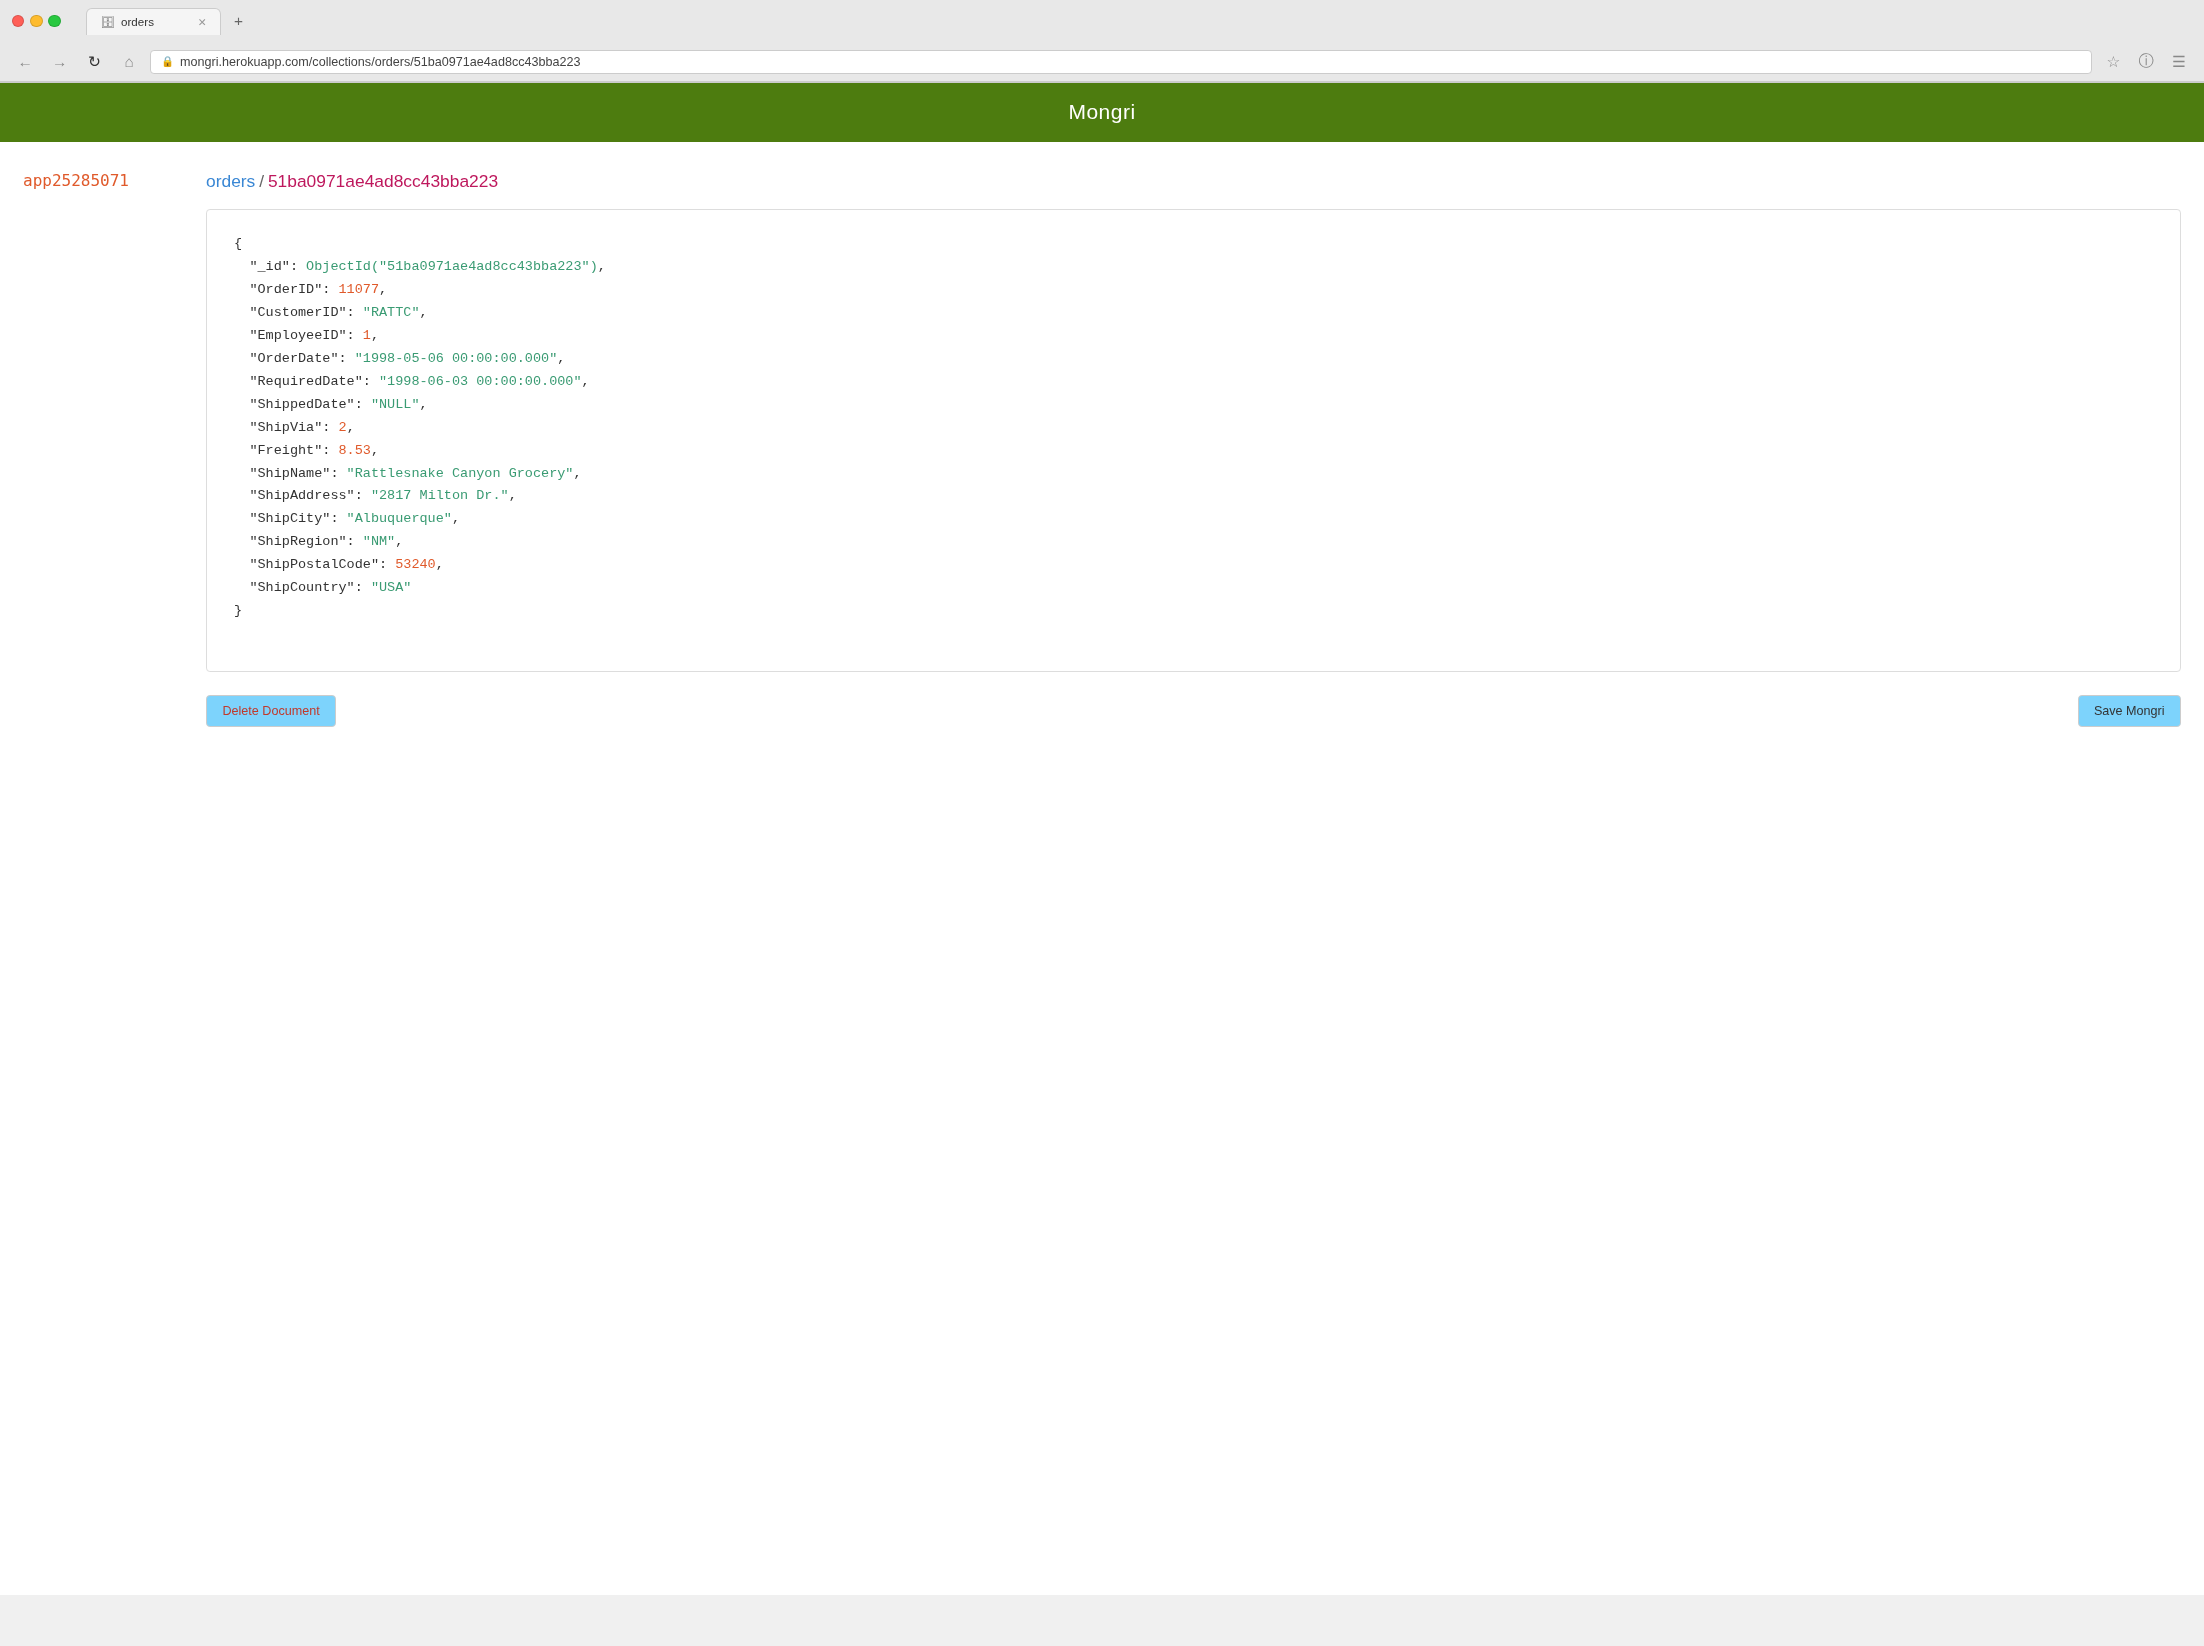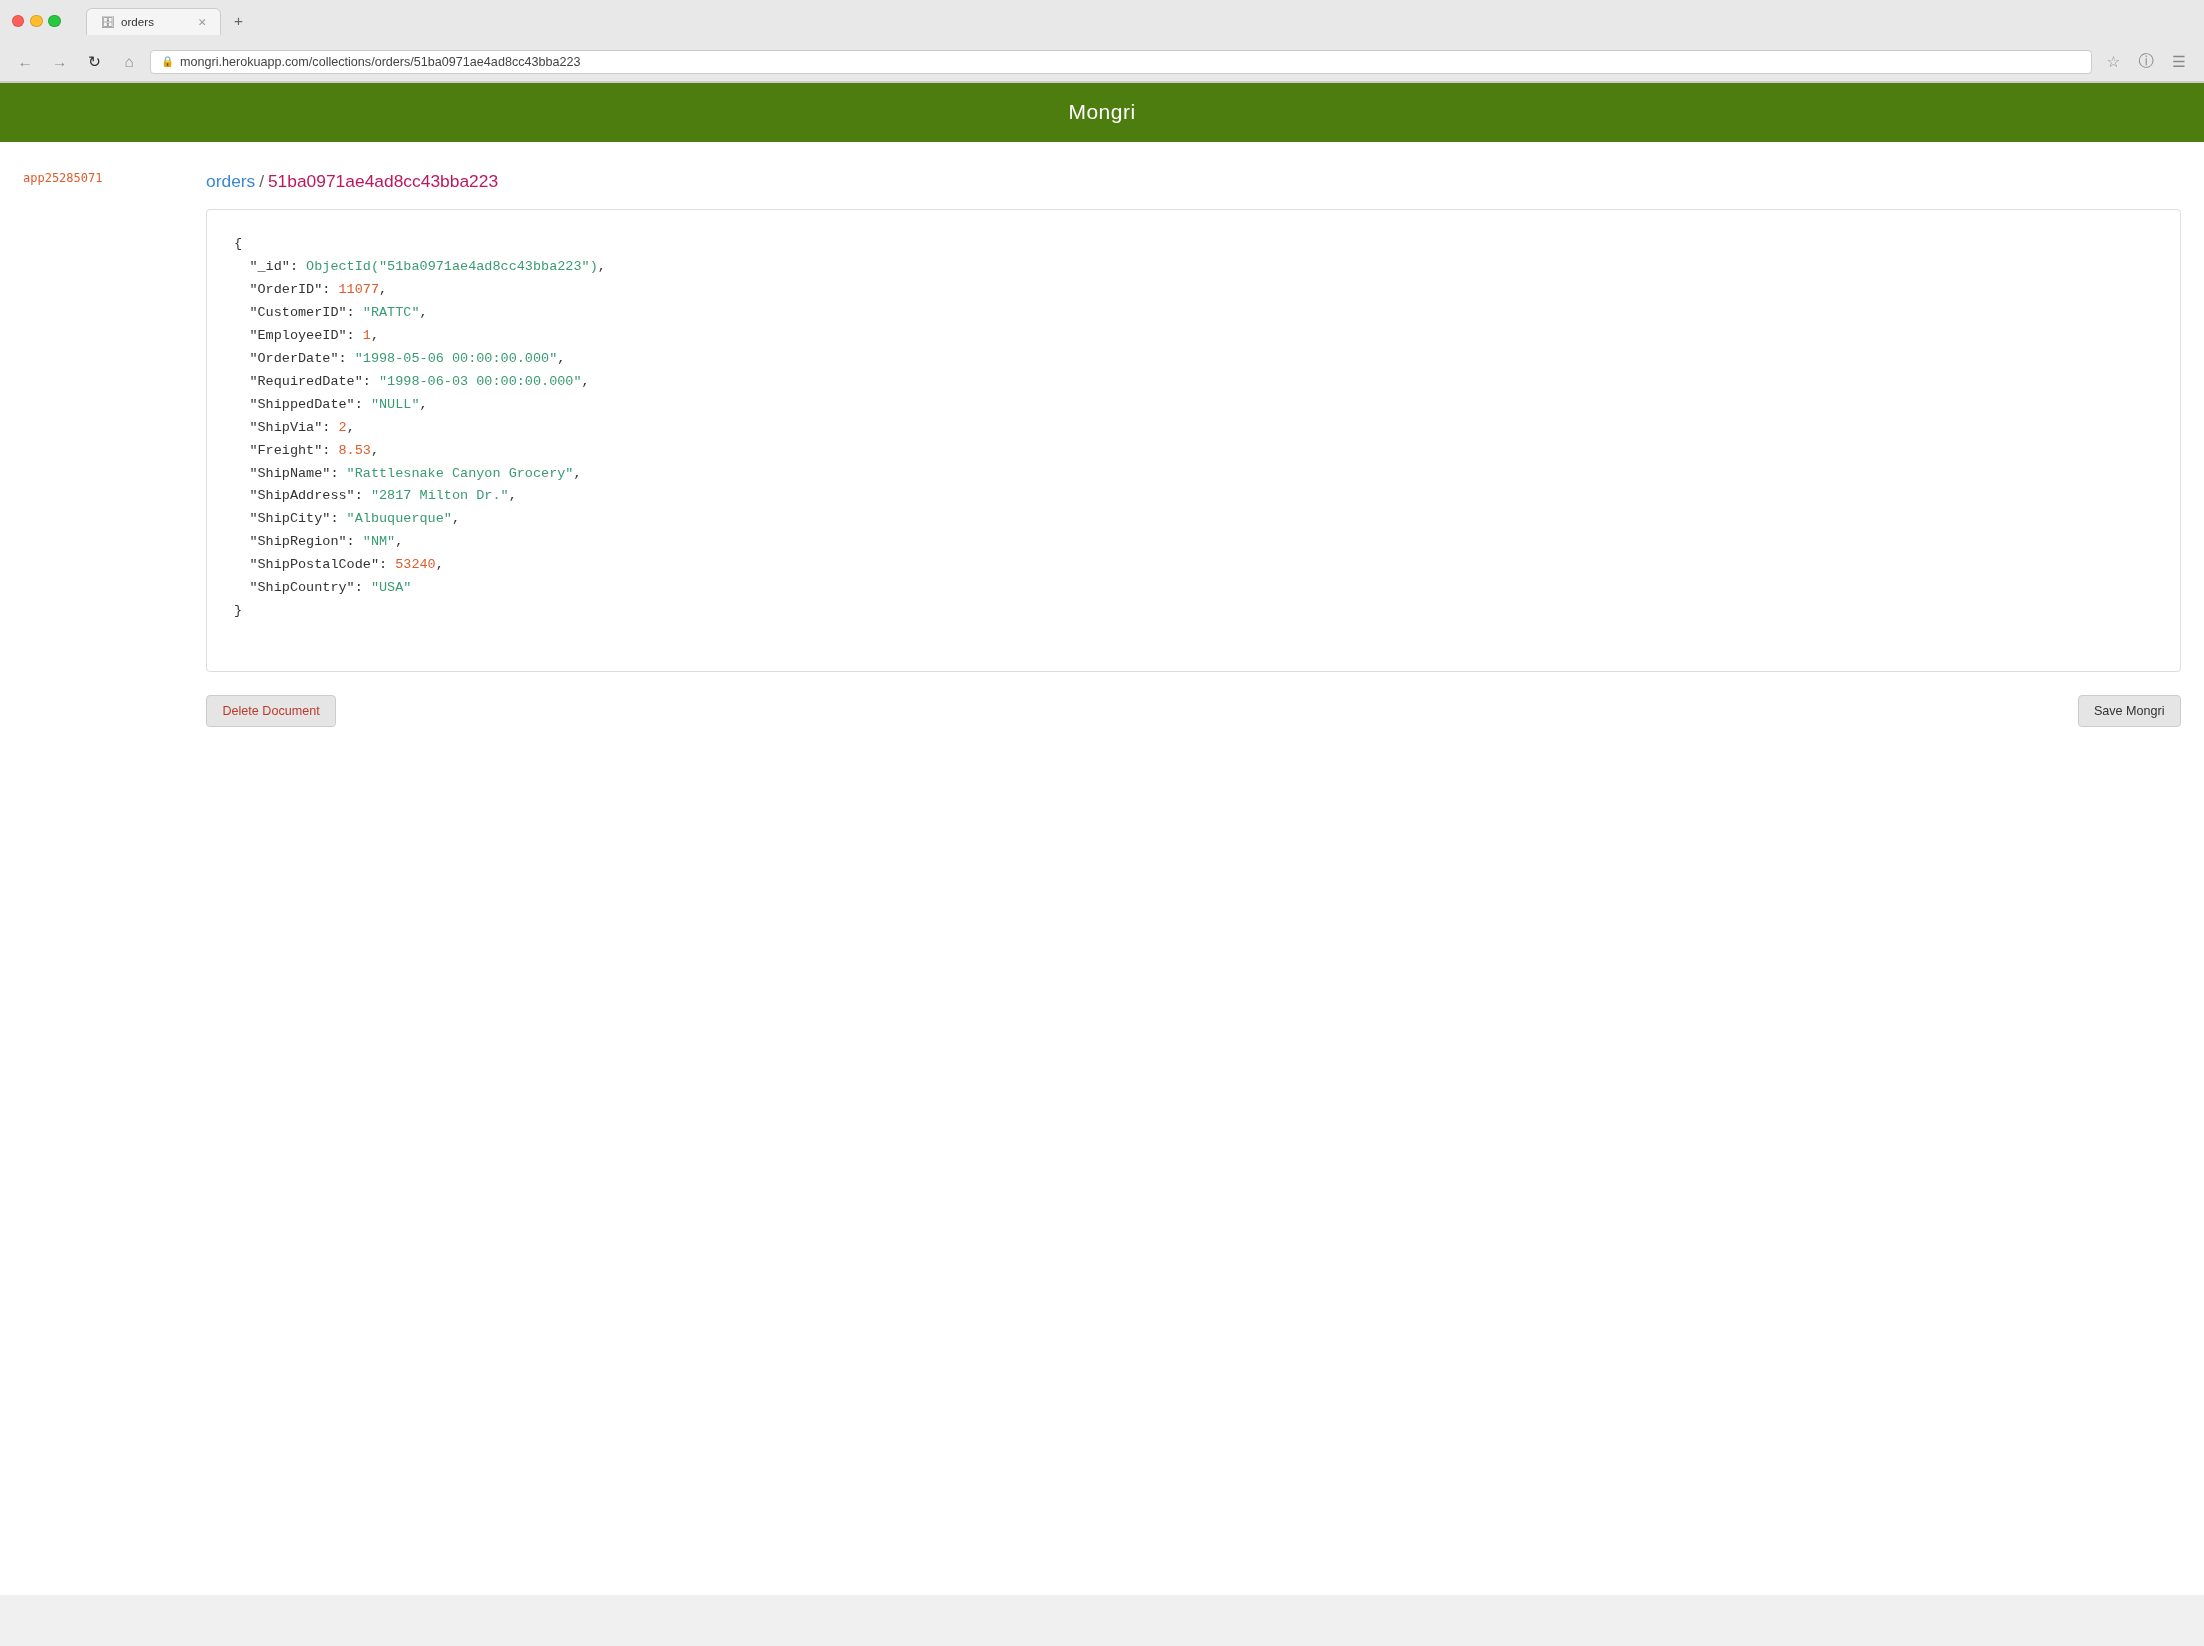--- a/index.html
+++ b/index.html
@@ -156,21 +156,21 @@
     }
 
     
     .sidebar {
       width: 154px;
       flex-shrink: 0;
     }
 
     .sidebar-app-name {
       color: #e05a2b;
-      font-size: 12px;
+      font-size: 16px;
       font-weight: 500;
       font-family: monospace;
     }
 
     
     .main-content {
       flex: 1;
     }
 
     .breadcrumb {
@@ -235,21 +235,21 @@
       align-items: center;
       margin-top: 23px;
     }
 
     .btn {
       padding: 7.7px 15.4px;
       border-radius: 3.9px;
       font-size: 12.6px;
       cursor: pointer;
       border: 1px solid #ccc;
-      background: #e5e5e5;
+      background: #7dd3fc;
       color: #333;
     }
 
     .btn-delete {
       color: #c0392b;
       border-color: #ccc;
     }
   </style>
 </head>
 <body>

